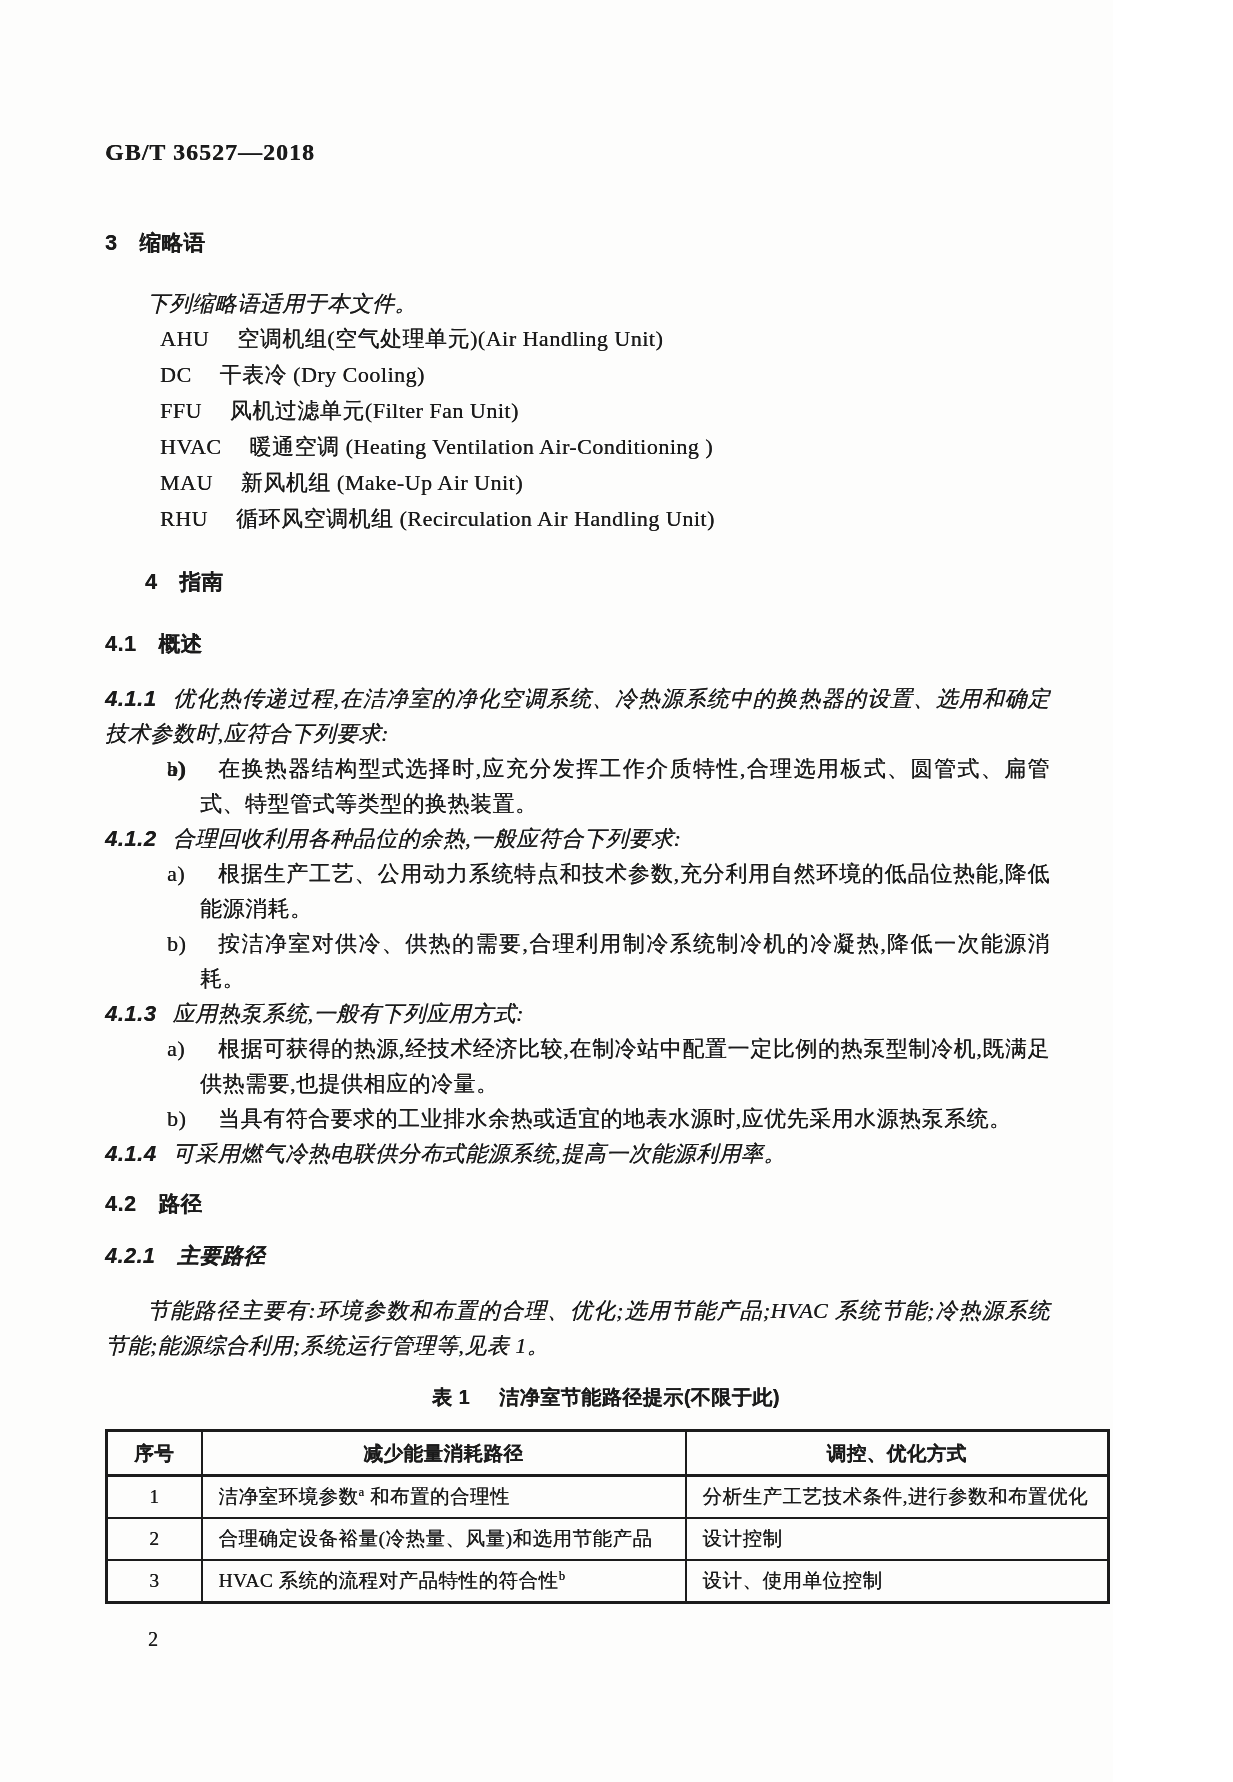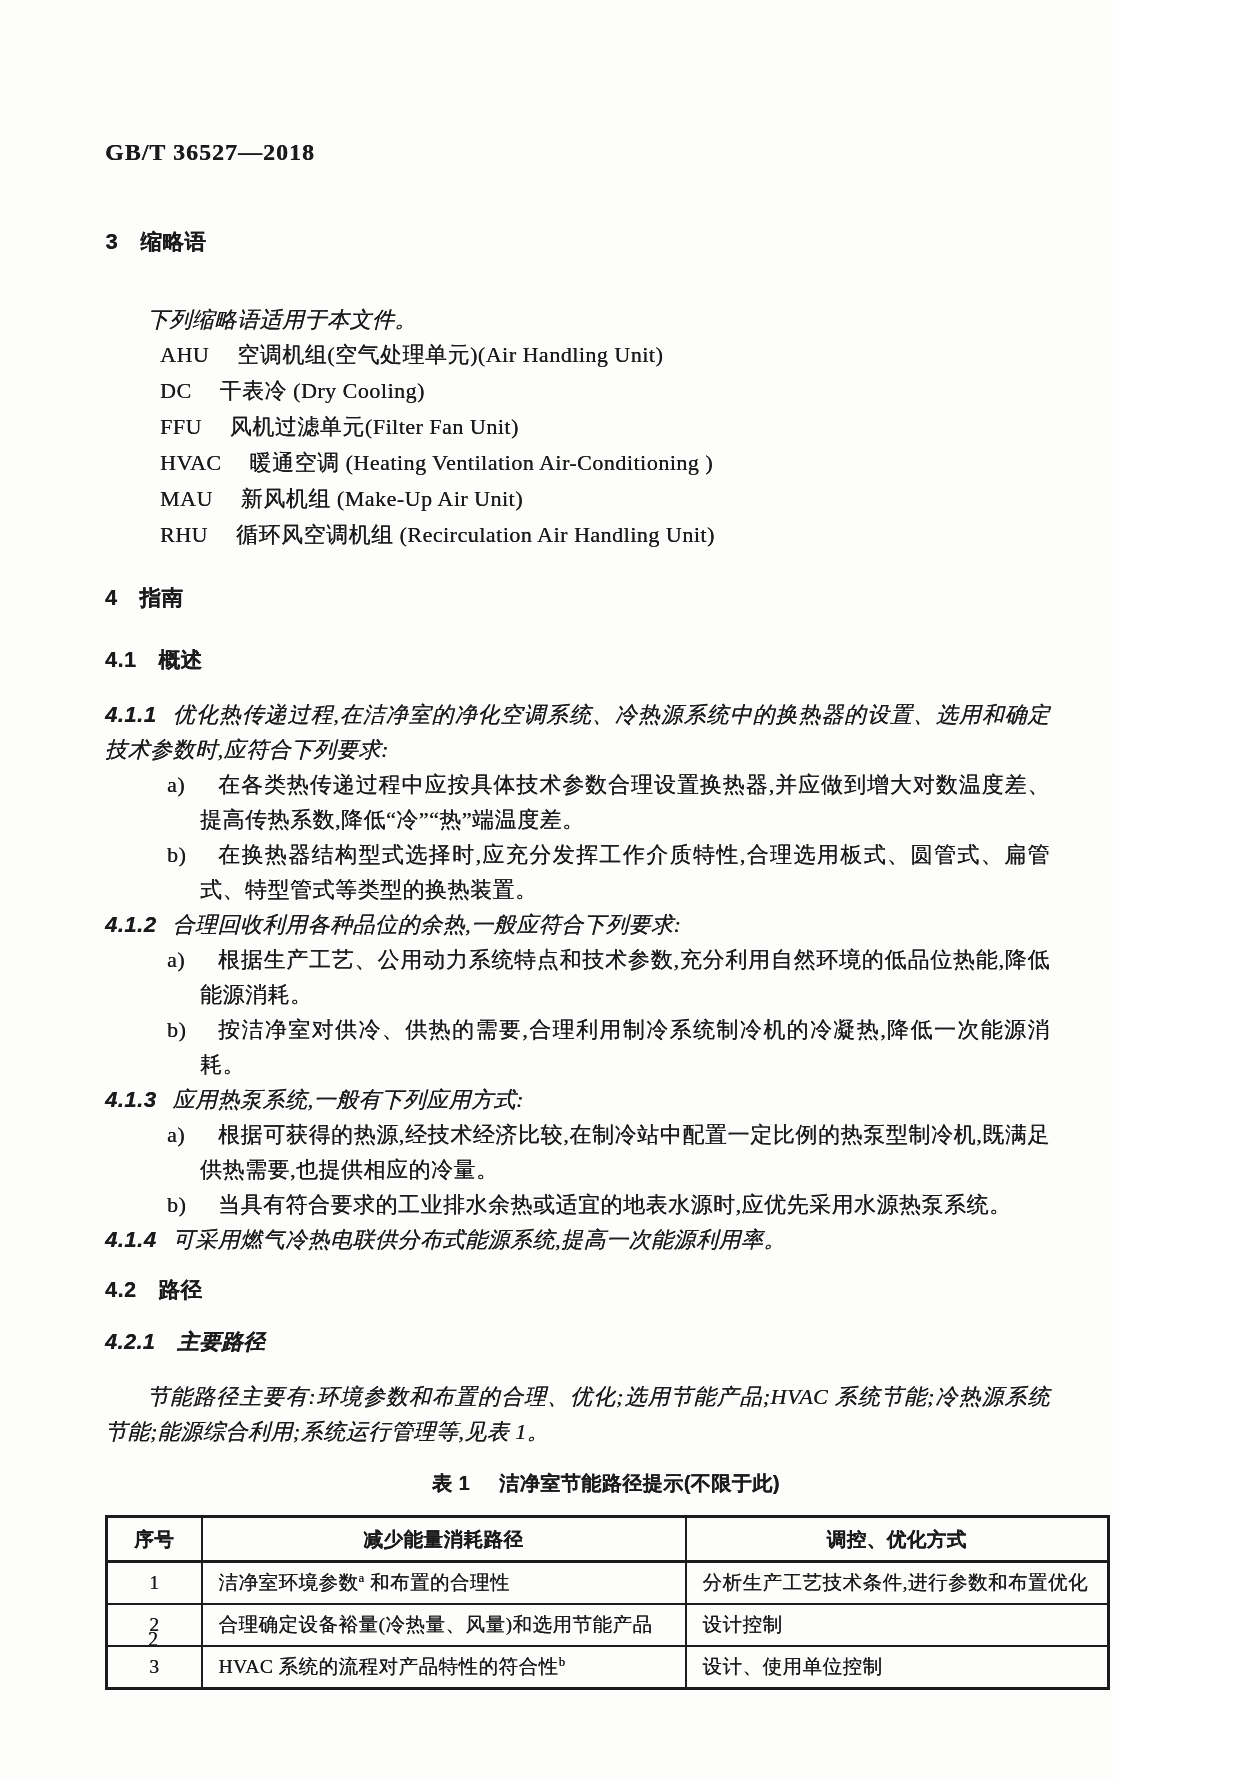--- a/index.html
+++ b/index.html
@@ -15,22 +15,22 @@
   }
   .doc-code{
     font-size:24px;font-weight:bold;letter-spacing:1px;
     margin:0 0 62px 0;line-height:28px;
   }
   .h-sec,.h-sub{
     font-family:"Liberation Sans","DejaVu Sans",sans-serif;
     font-weight:bold;font-size:21.5px;line-height:30px;margin:0;
   }
   .h-num{margin-right:22px;}
-  #sec3-h{margin-bottom:44px;font-family:Liberation Mono, monospace;}
-  #sec4-h{margin-top:30px;margin-bottom:32px;}
+  #sec3-h{margin-bottom:28px;}
+  #sec4-h{margin-top:30px;margin-bottom:32px;margin-left:40px;}
   #s41-h{margin-bottom:22px;}
   #s42-h{margin-top:18px;margin-bottom:22px;}
   #s421-h{margin-bottom:22px;font-style:italic;}
   .para{margin:0;line-height:35px;text-align:justify;font-style:italic;}
   .indent{text-indent:42px;}
   .clause-num{
     font-family:"Liberation Sans","DejaVu Sans",sans-serif;
     font-weight:bold;margin-right:16px;
   }
   .abbr-list{margin:0 0 0 55px;line-height:36px;}
@@ -100,21 +100,21 @@
   </h2>
 
   <h3 class="h-sub" id="s41-h">
     <span class="h-num">4.1</span><span>概述</span>
   </h3>
 
   <p class="para">
     <span class="clause-num">4.1.1</span><span>优化热传递过程,在洁净室的净化空调系统、冷热源系统中的换热器的设置、选用和确定技术参数时,应符合下列要求:</span>
   </p>
   <div class="li">
-    <span class="li-label">a)</span><span>在各类热传递过程中应按具体技术参数合理设置换热器,并应做到增大对数温度差、提高传热系数,降低“冷”“热”端温度差。</span>
+    <span class="li-label">a)</span>
   </div>
   <div class="li">
     <span class="li-label">b)</span><span>在换热器结构型式选择时,应充分发挥工作介质特性,合理选用板式、圆管式、扁管式、特型管式等类型的换热装置。</span>
   </div>
 
   <p class="para">
     <span class="clause-num">4.1.2</span><span>合理回收利用各种品位的余热,一般应符合下列要求:</span>
   </p>
   <div class="li">
     <span class="li-label">a)</span><span>根据生产工艺、公用动力系统特点和技术参数,充分利用自然环境的低品位热能,降低能源消耗。</span>

